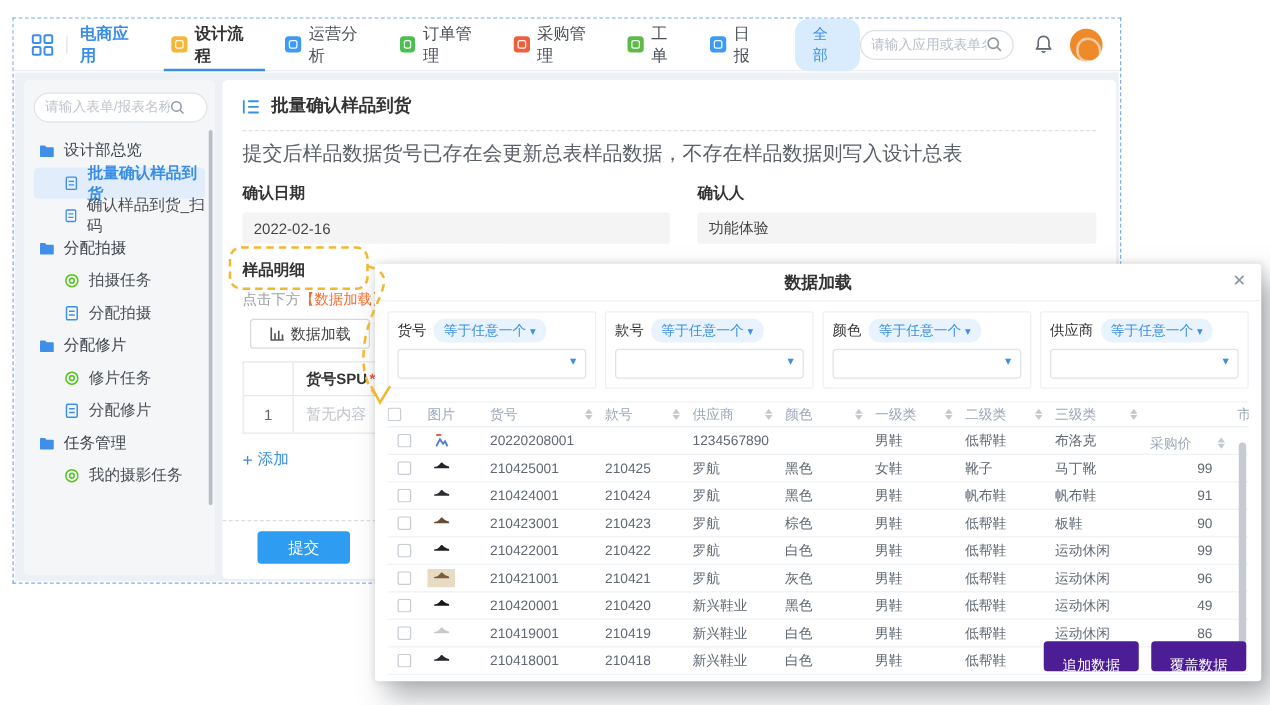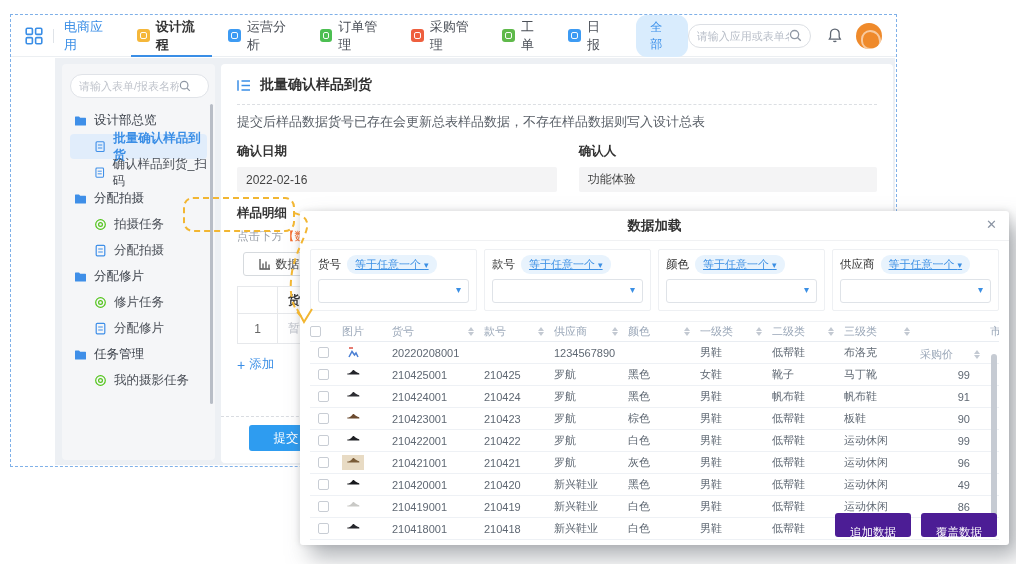--- a/index.html
+++ b/index.html
@@ -7,21 +7,21 @@
     font-family:"Liberation Sans","DejaVu Sans",sans-serif; color:#333; font-size:12px; }
 
   .frame { position:absolute; left:10px; top:14px; width:887px; height:453px;
     border:1px dashed #7fb0e8; background:#fff; }
 
   
   .topbar { height:42px; display:flex; align-items:center; padding:0 14px;
     border-bottom:1px solid #eceff2; background:#fff; position:relative; }
   .grid-ic { width:18px; height:18px; flex:0 0 auto; }
   .tb-div { width:1px; height:14px; background:#dfe3e8; margin:0 10px; }
-  .brand { color:#3a8ee6; font-weight:normal; font-size:13px; }
+  .brand { color:#3a8ee6; font-weight:bold; font-size:13px; }
   .tab { display:flex; align-items:center; gap:6px; margin-left:22px; font-size:13px;
     color:#4a4f57; position:relative; height:42px; cursor:pointer; }
   .tab .sq { width:13px; height:13px; border-radius:3px; position:relative; }
   .tab .sq::after { content:""; position:absolute; left:3px; top:3px; right:3px; bottom:3px;
     border:1.5px solid rgba(255,255,255,.95); border-radius:2px; }
   .tab.active { color:#333; font-weight:bold;justify-content:space-between; }
   .tab.active::after { content:""; position:absolute; left:-6px; right:-6px; bottom:0;
     height:2px; background:#3a8ee6; }
   .all-pill { margin-left:24px; background:#d9ecfd; color:#3b90ea; border-radius:11px;
     padding:4px 14px; font-size:12px; }
@@ -30,21 +30,21 @@
   .tb-search input { border:0; outline:0; width:92px; font-size:11px; color:#555;
     background:transparent; font-family:inherit; }
   .tb-search input::placeholder { color:#b8bec8; }
   .bell { margin-left:16px; }
   .avatar { margin-left:14px; width:26px; height:26px; border-radius:50%; background:#ef8a2b;
     position:relative; overflow:hidden; }
   .avatar::after { content:""; position:absolute; left:5px; top:7px; width:16px; height:16px;
     border:2px solid rgba(255,255,255,.55); border-radius:50% 60% 40% 50%; }
 
   
-  .content { position:absolute; left:1px; right:1px; top:43px; bottom:1px; background:#edf0f4;margin-left:43px; }
+  .content { position:absolute; left:1px; right:1px; top:43px; bottom:1px; background:#edf0f4; }
 
   .sidebar { position:absolute; left:7px; top:6px; width:153px; bottom:5px;
     background:#f5f6f8; border-radius:4px; padding:10px 6px 6px 8px; overflow:hidden; }
   .sb-search { height:24px; background:#fff; border:1px solid #e0e3e8; border-radius:12px;
     display:flex; align-items:center; padding:0 8px; margin-bottom:10px; }
   .sb-search input { border:0; outline:0; width:100px; font-size:11px; background:transparent;
     color:#555; font-family:inherit; }
   .sb-search input::placeholder { color:#c0c4cc; }
   .sb-scroll { position:absolute; right:2px; top:40px; width:3px; height:300px;
     background:#b8bdc6; border-radius:2px; }
@@ -52,21 +52,21 @@
     font-size:12.5px; color:#3d434c; cursor:pointer; }
   .sb-item { display:flex; align-items:center; gap:7px; height:25px; margin:1px 2px 1px 0;
     padding-left:24px; font-size:12.5px; color:#4a4f57; border-radius:4px; cursor:pointer; }
   .sb-item.active { background:#e1edfb; color:#3a8ee6; font-weight:bold; }
 
   .main { position:absolute; left:166px; right:2px; top:6px; bottom:2px; background:#fff;
     border-radius:4px; padding:10px 16px; }
   .m-head { display:flex; align-items:center; gap:9px; padding:2px 0 10px 0;
     border-bottom:1px dashed #dcdfe3; }
   .m-title { font-size:14px; font-weight:bold; color:#333; }
-  .m-desc { margin-top:8px; color:#5a6068; font-size:13px; }
+  .m-desc { margin-top:8px; color:#5a6068; font-size:16px; }
   .fields { display:flex; margin-top:12px; }
   .field { width:354px; margin-right:22px; }
   .field.wide { width:330px; margin-right:0; }
   .f-label { font-weight:bold; font-size:12.5px; color:#333; margin-bottom:7px; }
   .f-value { height:25px; background:#f4f4f5; border-radius:2px; display:flex;
     align-items:center; padding:0 9px; color:#444; font-size:12px; }
   .sec-title { font-weight:bold; font-size:12.5px; margin-top:13px; }
   .hint { margin-top:7px; color:#9aa0a8; font-size:11.5px; }
   .hint .hl { color:#f56c2d; }
   .load-btn { margin-top:8px; margin-left:6px; width:96px; height:24px; border:1px solid #d6dade;
@@ -94,21 +94,21 @@
     box-shadow:10px 12px 22px rgba(110,115,122,.55), 0 0 6px rgba(0,0,0,.12); }
   .mo-head { height:30px; border-bottom:1px solid #f0f1f3; display:flex; align-items:center;
     justify-content:center; position:relative; font-weight:bold; font-size:13.5px; }
   .mo-close { position:absolute; right:12px; top:6px; color:#8a94a3; font-size:13px;
     cursor:pointer; }
   .mo-filters { display:flex; gap:7px; padding:8px 10px 6px 10px; }
   .f-card { flex:1; border:1px solid #eef0f3; border-radius:2px; padding:5px 7px 7px 7px; }
   .f-card .r1 { display:flex; align-items:center; gap:6px; }
   .f-name { font-size:11.5px; color:#333; }
   .f-op { background:#e8f3fd; color:#3b8fe4; border-radius:9px; padding:2px 8px;
-    font-size:11px; cursor:pointer;text-decoration:underline; }
+    font-size:11px; cursor:pointer; }
   .f-op .caret { font-size:9px; }
   .f-select { margin-top:5px; height:24px; border:1px solid #dfe3e8; border-radius:3px;
     position:relative; background:#fff; cursor:pointer; }
   .f-select .caret { position:absolute; right:7px; top:4px; color:#3b8fe4; font-size:10px; }
 
   .mo-table { position:relative; margin:4px 10px 0 10px; height:220px; overflow:hidden;
     border-top:1px solid #f0f2f5; }
   .t-row { display:flex; align-items:center; width:736px; height:22px;
     border-bottom:1px solid #eef1f5; }
   .t-row.head { height:20px; color:#9aa7b8; font-size:11px; border-bottom:1px solid #e9edf2; }

